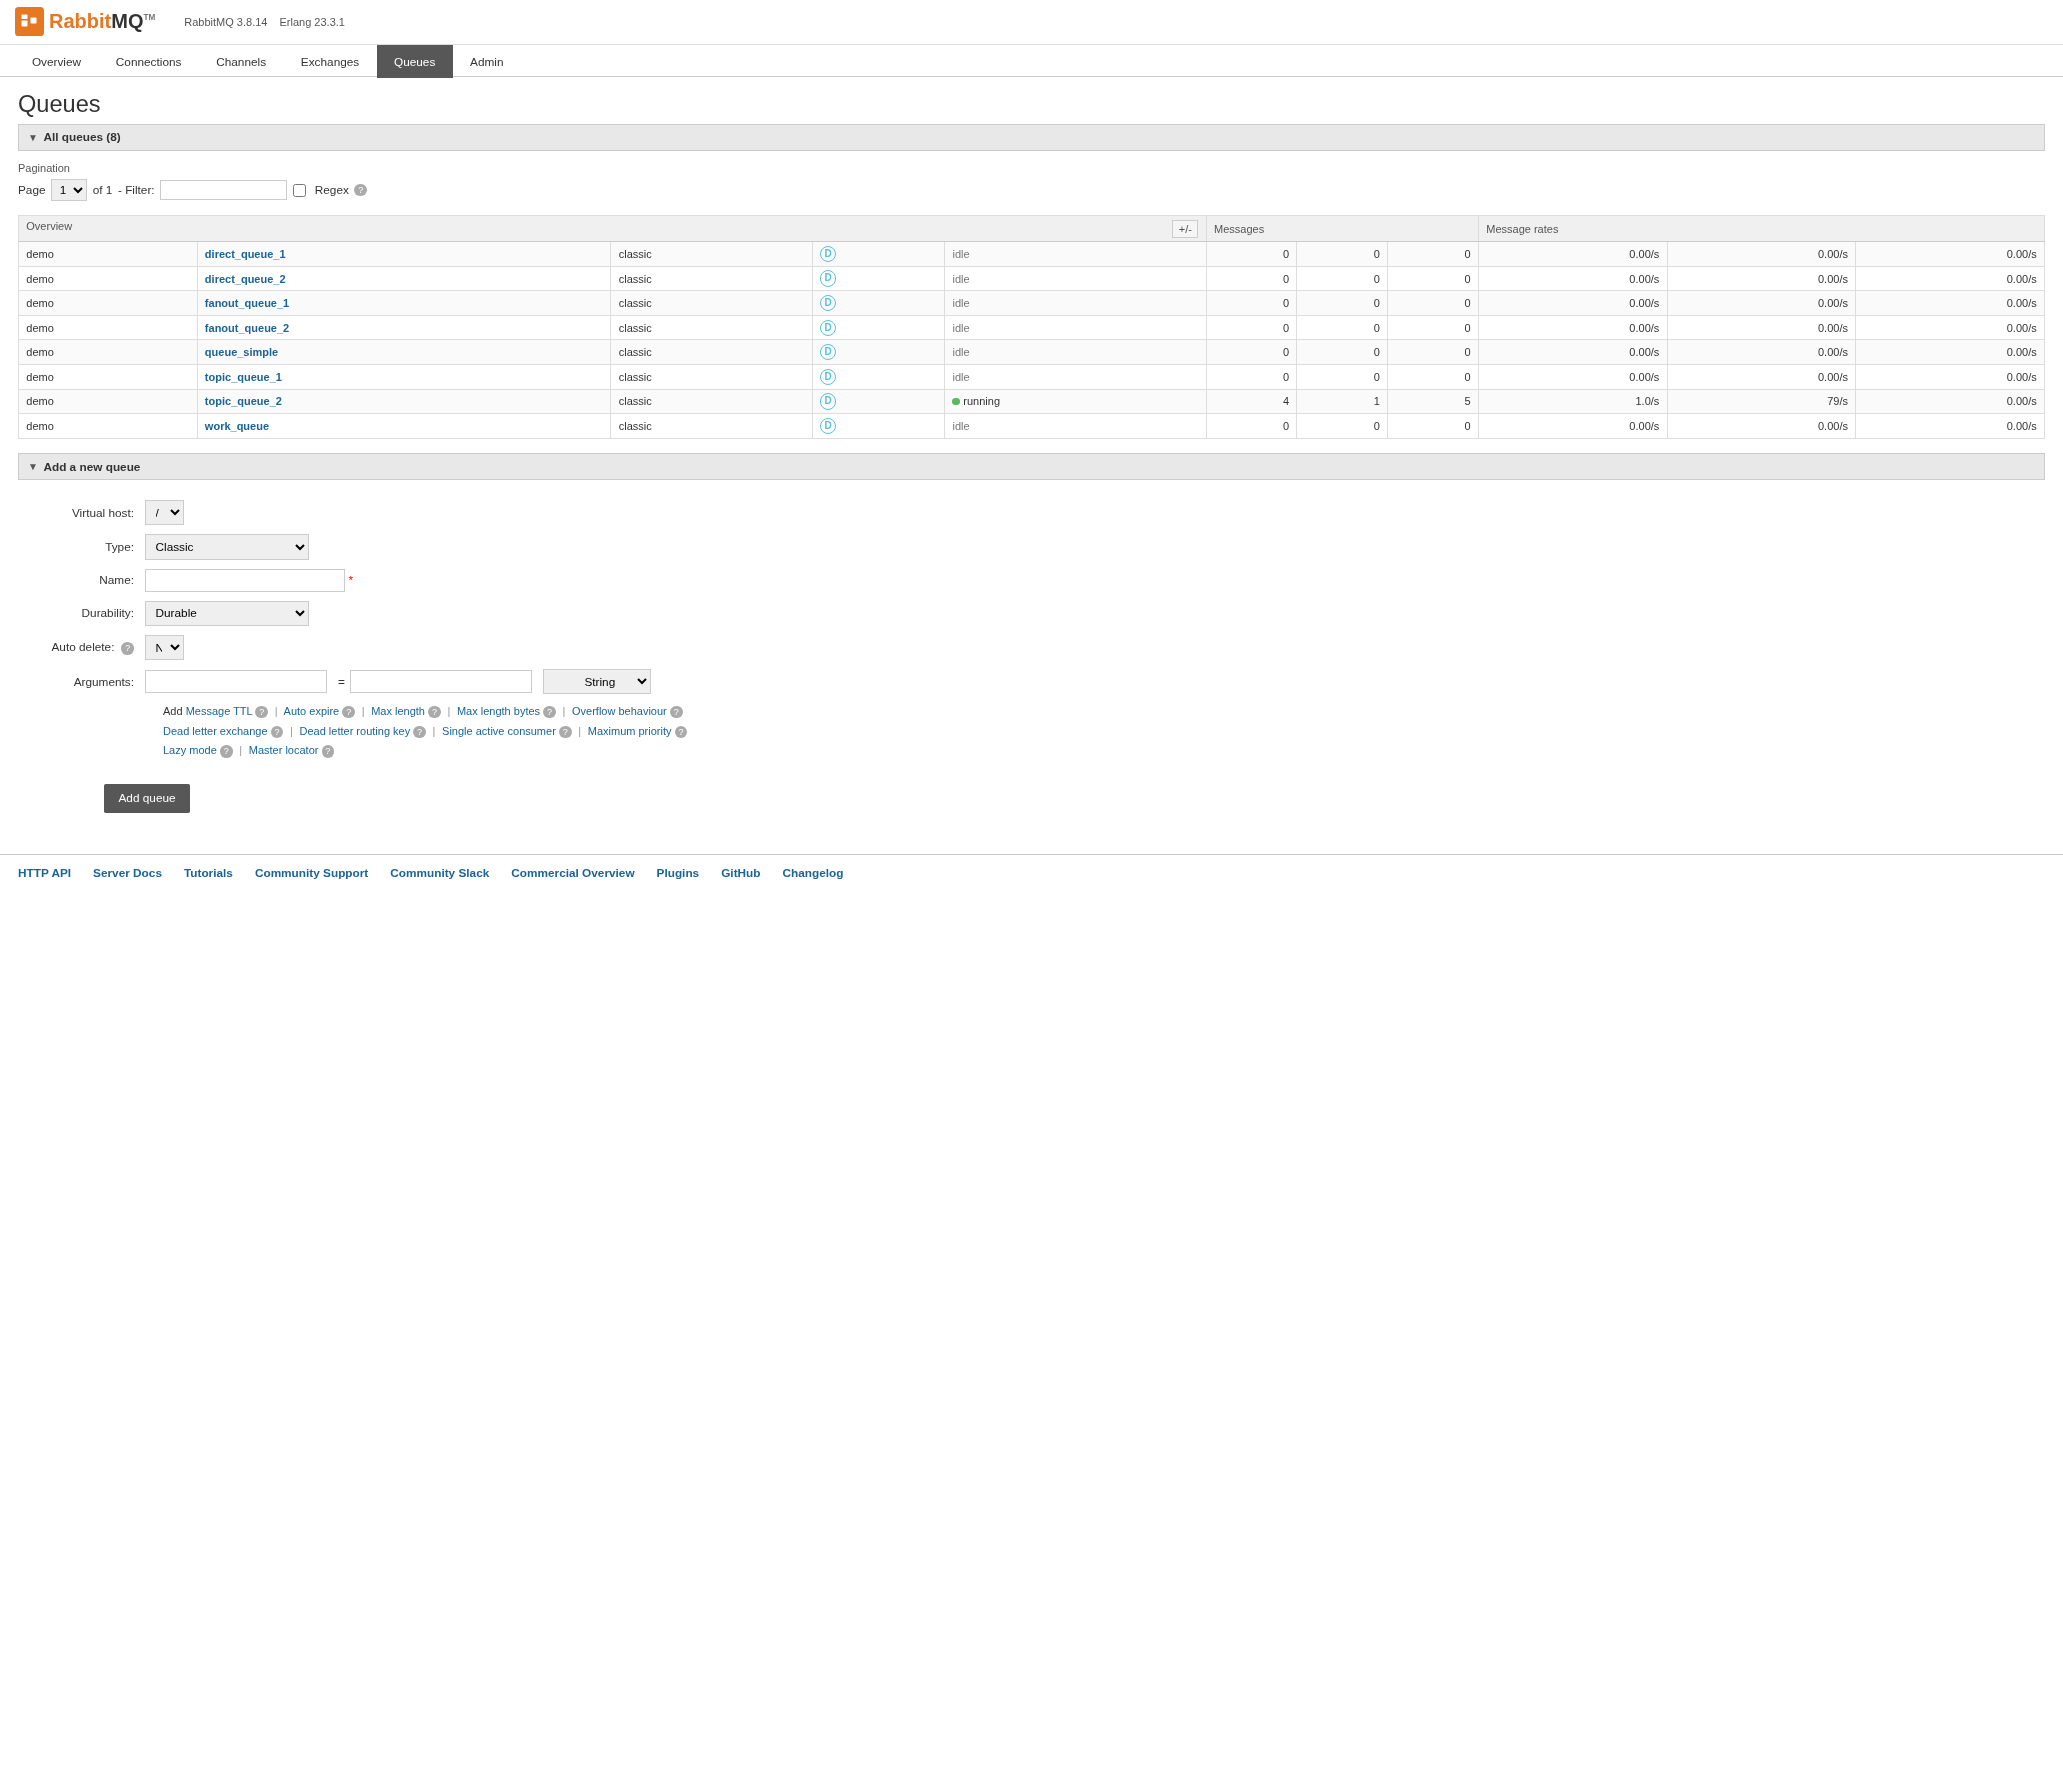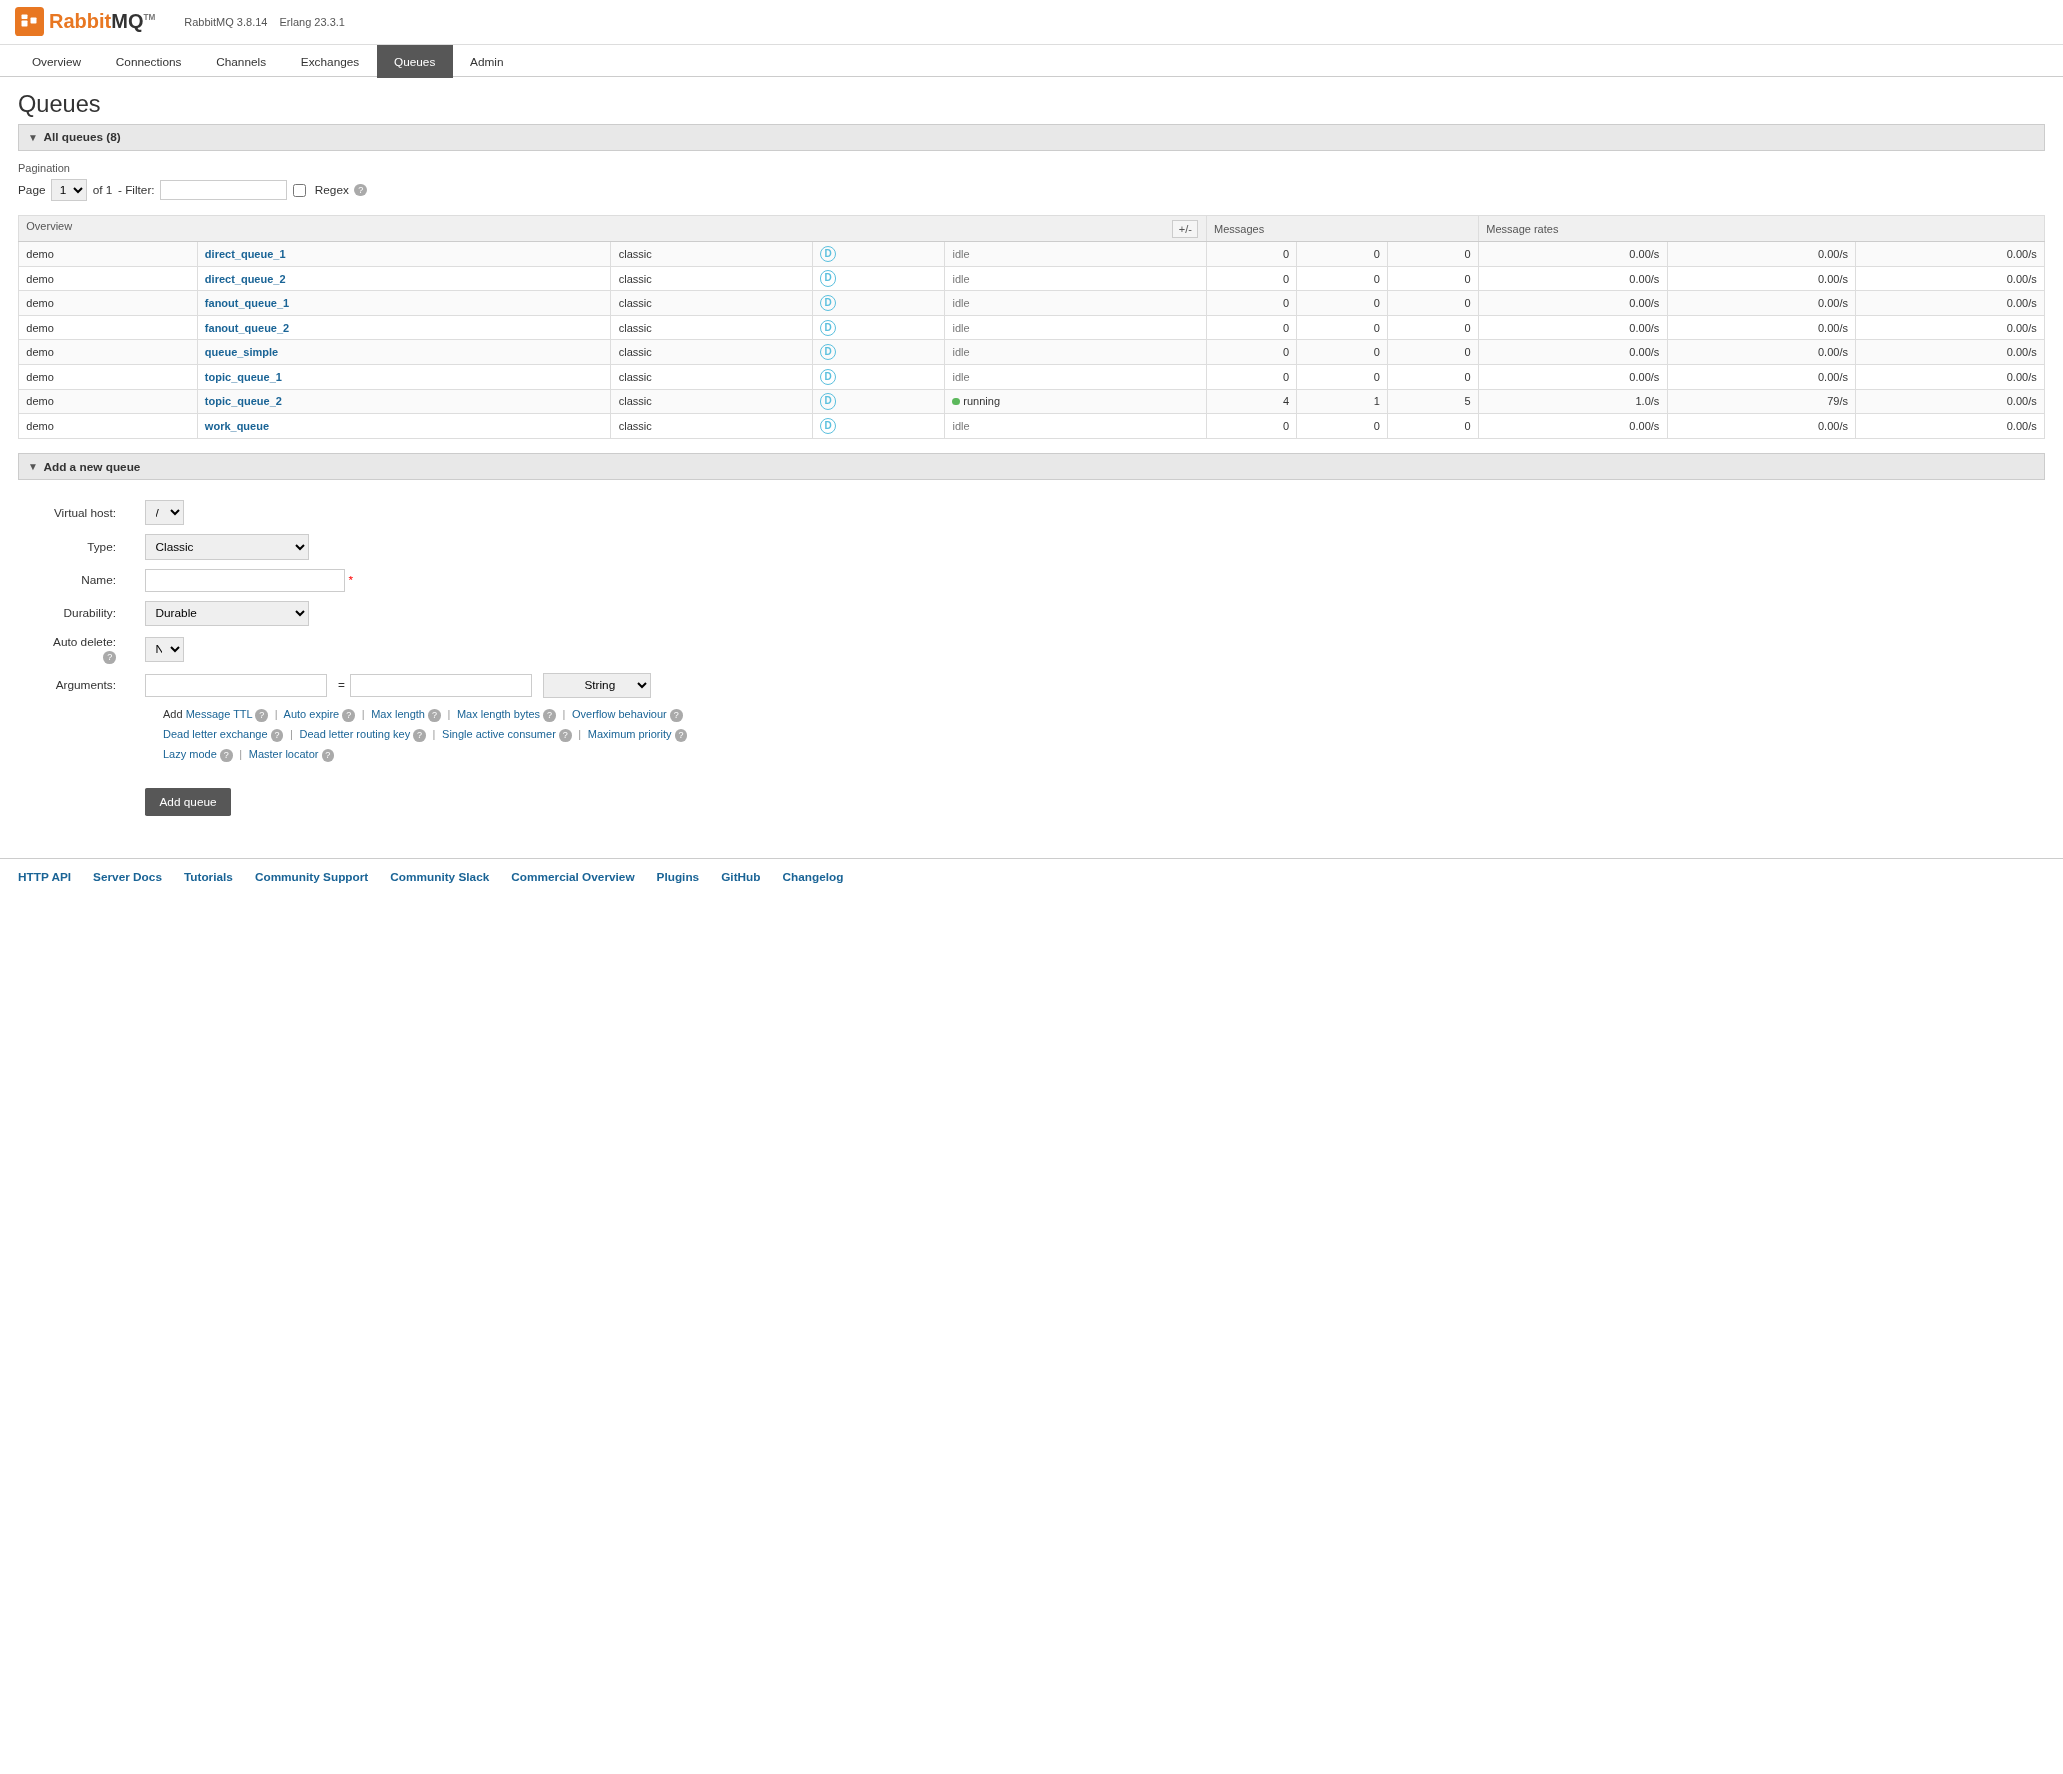--- a/index.html
+++ b/index.html
@@ -45,39 +45,39 @@
     .queues-table td a { color: #1a6496; text-decoration: none; font-weight: bold; }
     .queues-table .num { text-align: right; }
     .queues-table .running-dot { display: inline-block; width: 7.3px; height: 7.3px; background: #5cb85c; border-radius: 50%; margin-right: 3.6px; }
     .badge-d { display: inline-block; width: 16.4px; height: 16.4px; background: transparent; border: 1.8px solid #5bc0de; color: #5bc0de; border-radius: 50%; text-align: center; line-height: 14.5px; font-size: 10px; font-weight: bold; }
     .col-span-header { text-align: center; font-weight: bold; border-bottom: 1.8px solid #ccc; }
     .plus-minus { float: right; cursor: pointer; padding: 1.8px 5.5px; border: 0.9px solid #ccc; background: #f5f5f5; font-size: 11px; }
 
     
     .add-queue-form { padding: 9px 18px; }
     .form-row { display: flex; align-items: center; margin-bottom: 9px; }
-    .form-label { width: 109px; text-align: right; padding-right: 29px; font-size: 11.8px; color: #333; }
+    .form-label { width: 109px; text-align: right; padding-right: 11px; font-size: 11.8px; color: #333; }
     .form-label .help-icon { margin-left: 3.6px; }
     .form-control { padding: 3.6px 5.5px; font-size: 11.8px; border: 0.9px solid #ccc; }
     .form-control-sm { width: 39px; }
     .form-control-md { width: 164px; }
     .form-control-lg { width: 200px; }
     input.form-control { padding: 3.6px 5.5px; }
     .required-star { color: red; margin-left: 3.6px; }
 
     .arguments-row { display: flex; align-items: center; margin-bottom: 7.3px; }
     .arguments-row input { width: 182px; padding: 3.6px 5.5px; font-size: 11.8px; border: 0.9px solid #ccc; margin-right: 5.5px; }
     .arguments-row .eq { margin: 0 5.5px; }
     .arguments-row select { padding: 3.6px 5.5px; font-size: 11.8px; border: 0.9px solid #ccc; }
 
     .arg-links { margin-left: 127px; font-size: 11px; line-height: 1.8; }
     .arg-links a { color: #1a6496; text-decoration: none; cursor: pointer; }
     .arg-links .sep { color: #999; margin: 0 3.6px; }
 
-    .add-queue-btn { background: #575757; color: #fff; border: none; padding: 7.3px 14.5px; font-size: 11.8px; cursor: pointer; border-radius: 1.8px; margin-top: 9px; margin-left: 109px; }
+    .add-queue-btn { background: #575757; color: #fff; border: none; padding: 7.3px 14.5px; font-size: 11.8px; cursor: pointer; border-radius: 1.8px; margin-top: 9px; margin-left: 68px; }
 
     
     footer { border-top: 1.8px solid #ccc; padding: 11px 18px; display: flex; gap: 22px; flex-wrap: wrap; margin-top: 18px; }
     footer a { color: #1a6496; text-decoration: none; font-size: 11.8px; font-weight: bold; }
 
     .table-container { position: relative; }
     .state-idle { color: #777; }
     .state-running { color: #333; }
   </style>
 </head>

